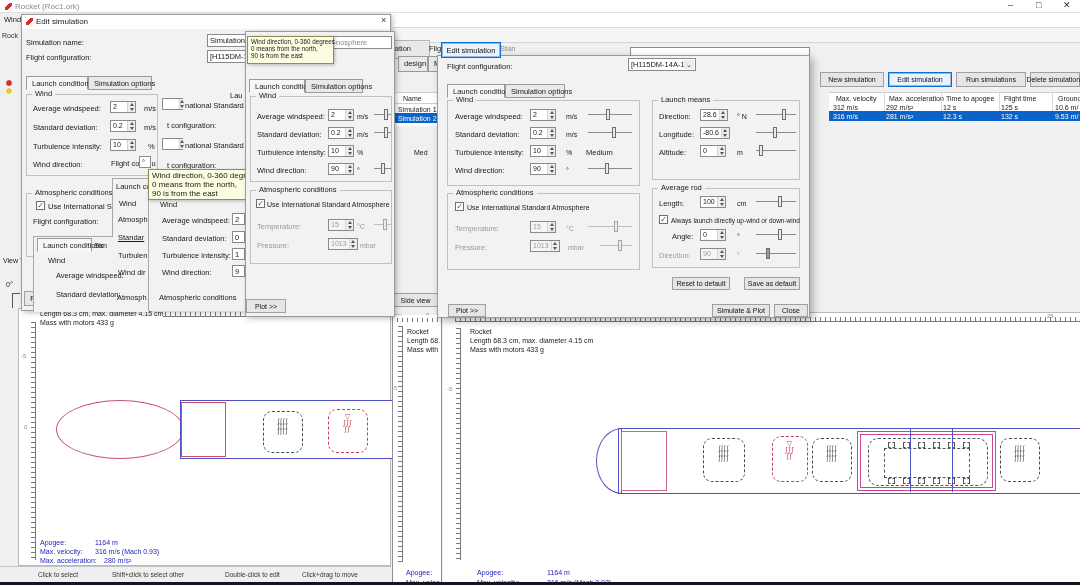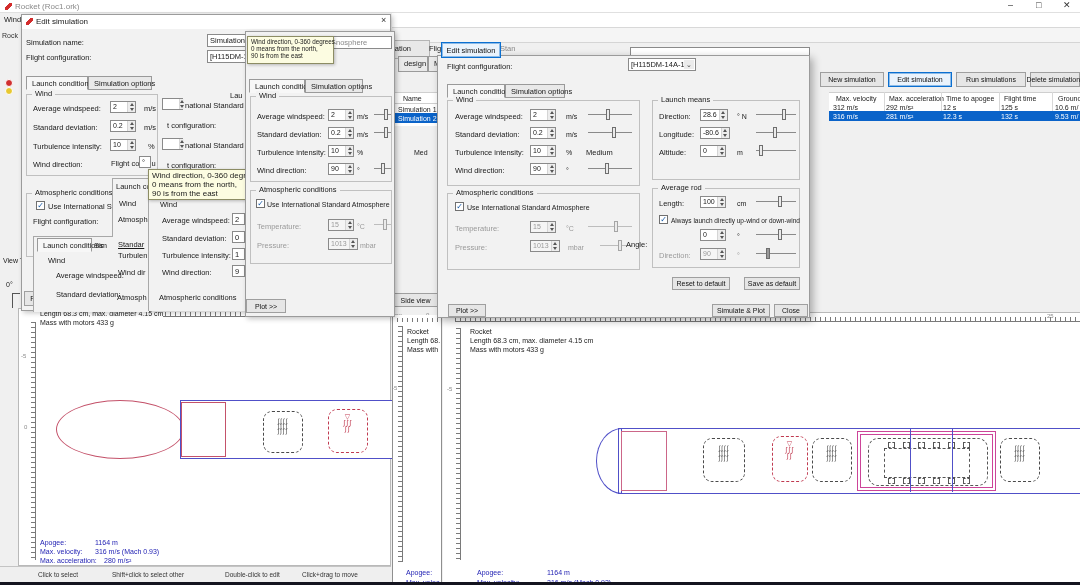--- a/index.html
+++ b/index.html
@@ -306,21 +306,21 @@
         <i class="d"></i>
       </span>
     </div>
   <span class="t" style="left:185px;top:141px;">national Standard At</span>
   <span class="t" style="left:167px;top:161px;">t configuration:</span>
 
   <div class="abs" style="left:112px;top:178px;width:36px;height:133px;background:#f2f2f2;border-left:1px solid #a8a8a8;border-top:1px solid #a8a8a8;"></div>
   <span class="t" style="left:116px;top:182px;">Launch con</span>
   <span class="t" style="left:119px;top:199px;">Wind</span>
   <span class="t" style="left:118px;top:215px;">Atmosph</span>
-  <span class="t" style="left:118px;top:240px;text-decoration:underline;">Standar</span>
+  <span class="t" style="left:118px;top:233px;text-decoration:underline;">Standar</span>
   <span class="t" style="left:118px;top:251px;">Turbulen</span>
   <span class="t" style="left:118px;top:268px;">Wind dir</span>
   <span class="t" style="left:117px;top:293px;">Atmosph</span>
 
   <div class="abs" style="left:148px;top:178px;width:97px;height:133px;background:#f2f2f2;border-left:1px solid #a8a8a8;"></div>
   <span class="t" style="left:160px;top:200px;">Wind</span>
   <span class="t" style="left:162px;top:216px;">Average windspeed:</span>
   <div class="inp" style="left:232px;top:213px;width:13px;height:12px;"><span>2</span></div>
   <span class="t" style="left:162px;top:234px;">Standard deviation:</span>
   <div class="inp" style="left:232px;top:231px;width:13px;height:12px;"><span>0</span></div>
@@ -567,21 +567,21 @@
         <i class="u"></i>
         <i class="d"></i>
       </span>
     </div>
   <span class="t t7" style="left:737px;top:199px;">cm</span>
   <span class="sld" style="left:756px;top:196px;width:40px;">
       <i class="h" style="left:55%;"></i>
     </span>
   <span class="cb" style="left:659px;top:215px;"><span>✓</span></span>
   <span class="t t65" style="left:671px;top:216px;">Always launch directly up-wind or down-wind</span>
-  <span class="t" style="left:626px;top:232px;margin-top:8px;">Angle:</span>
+  <span class="t" style="left:672px;top:232px;">Angle:</span>
   <div class="spn" style="left:700px;top:229px;">
       <span class="v">0</span>
       <span class="ar">
         <i class="u"></i>
         <i class="d"></i>
       </span>
     </div>
   <span class="t t7" style="left:737px;top:232px;">°</span>
   <span class="sld" style="left:756px;top:229px;width:40px;">
       <i class="h" style="left:55%;"></i>

